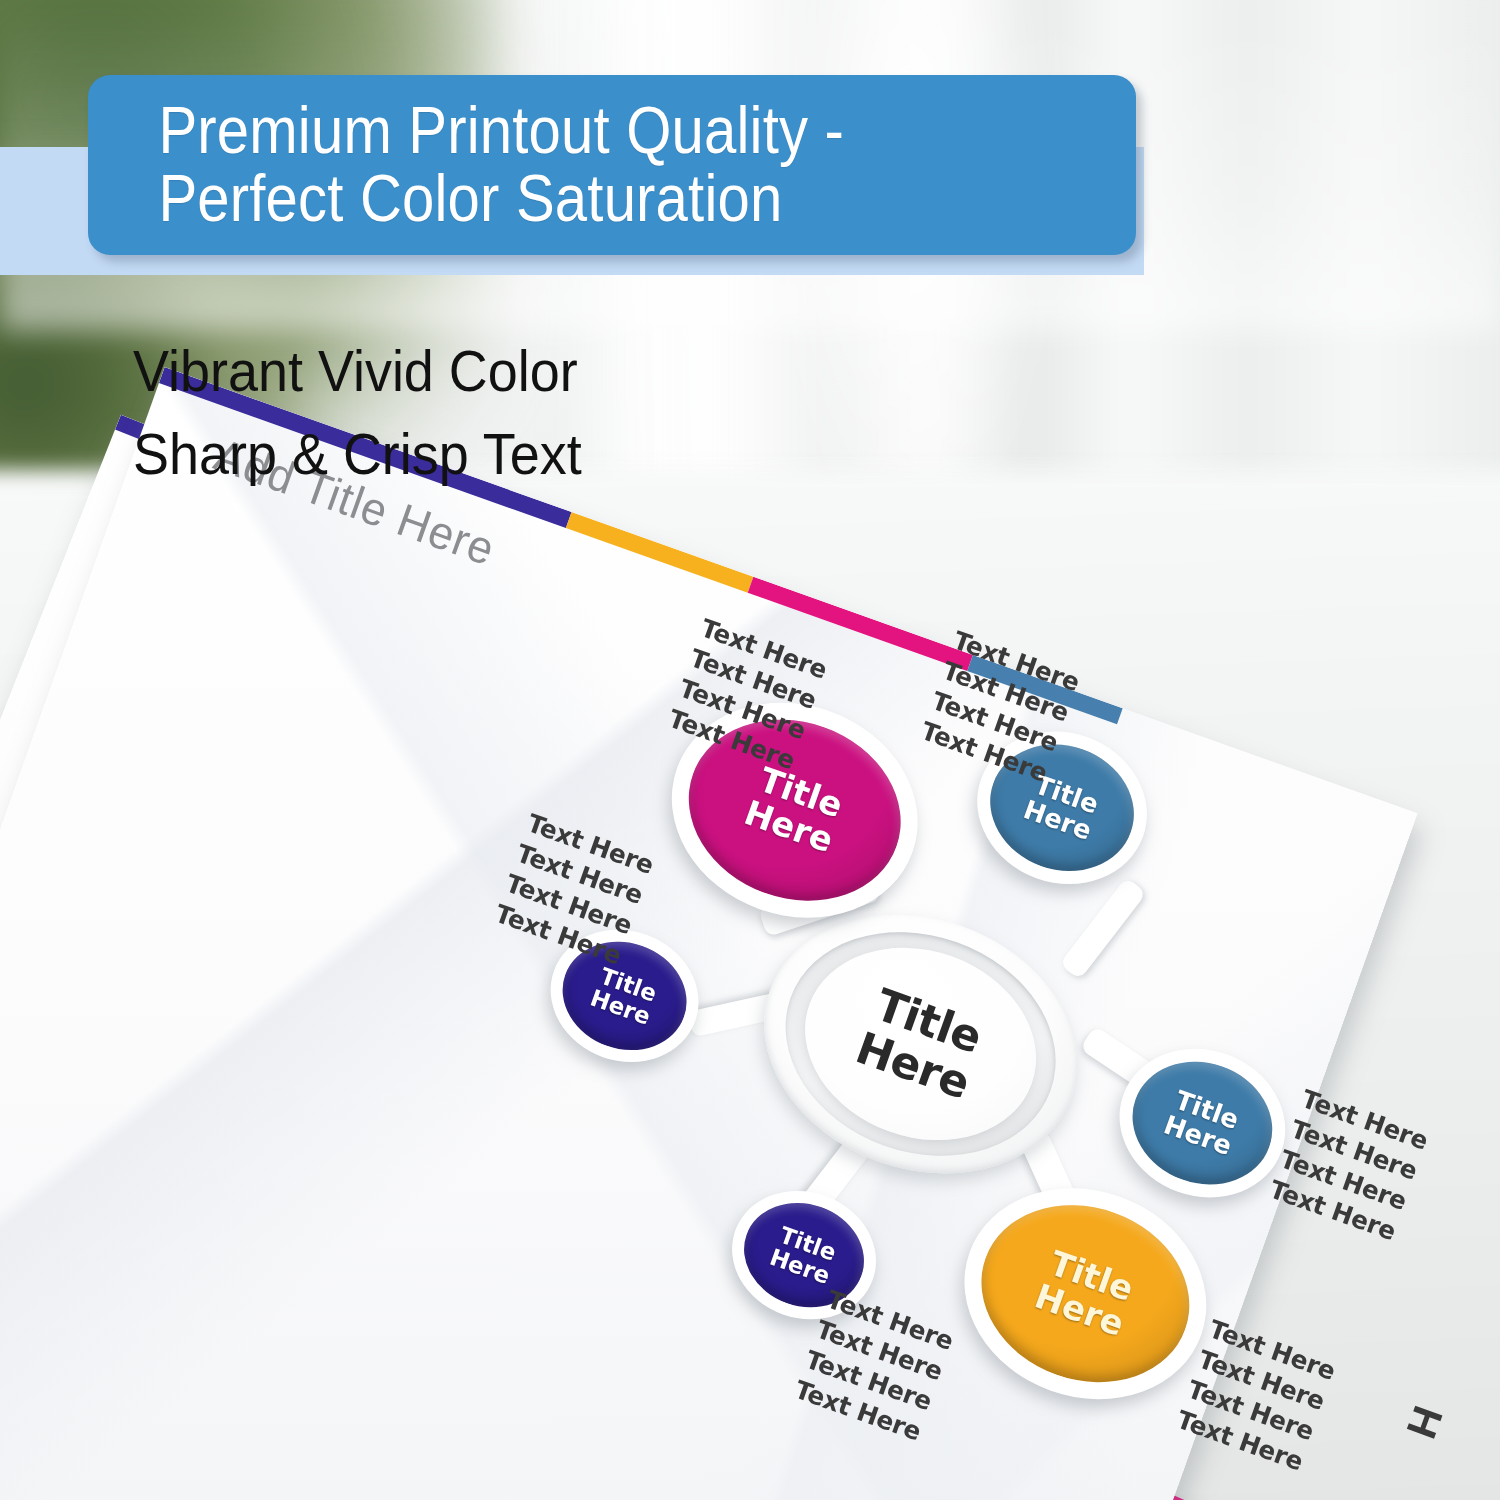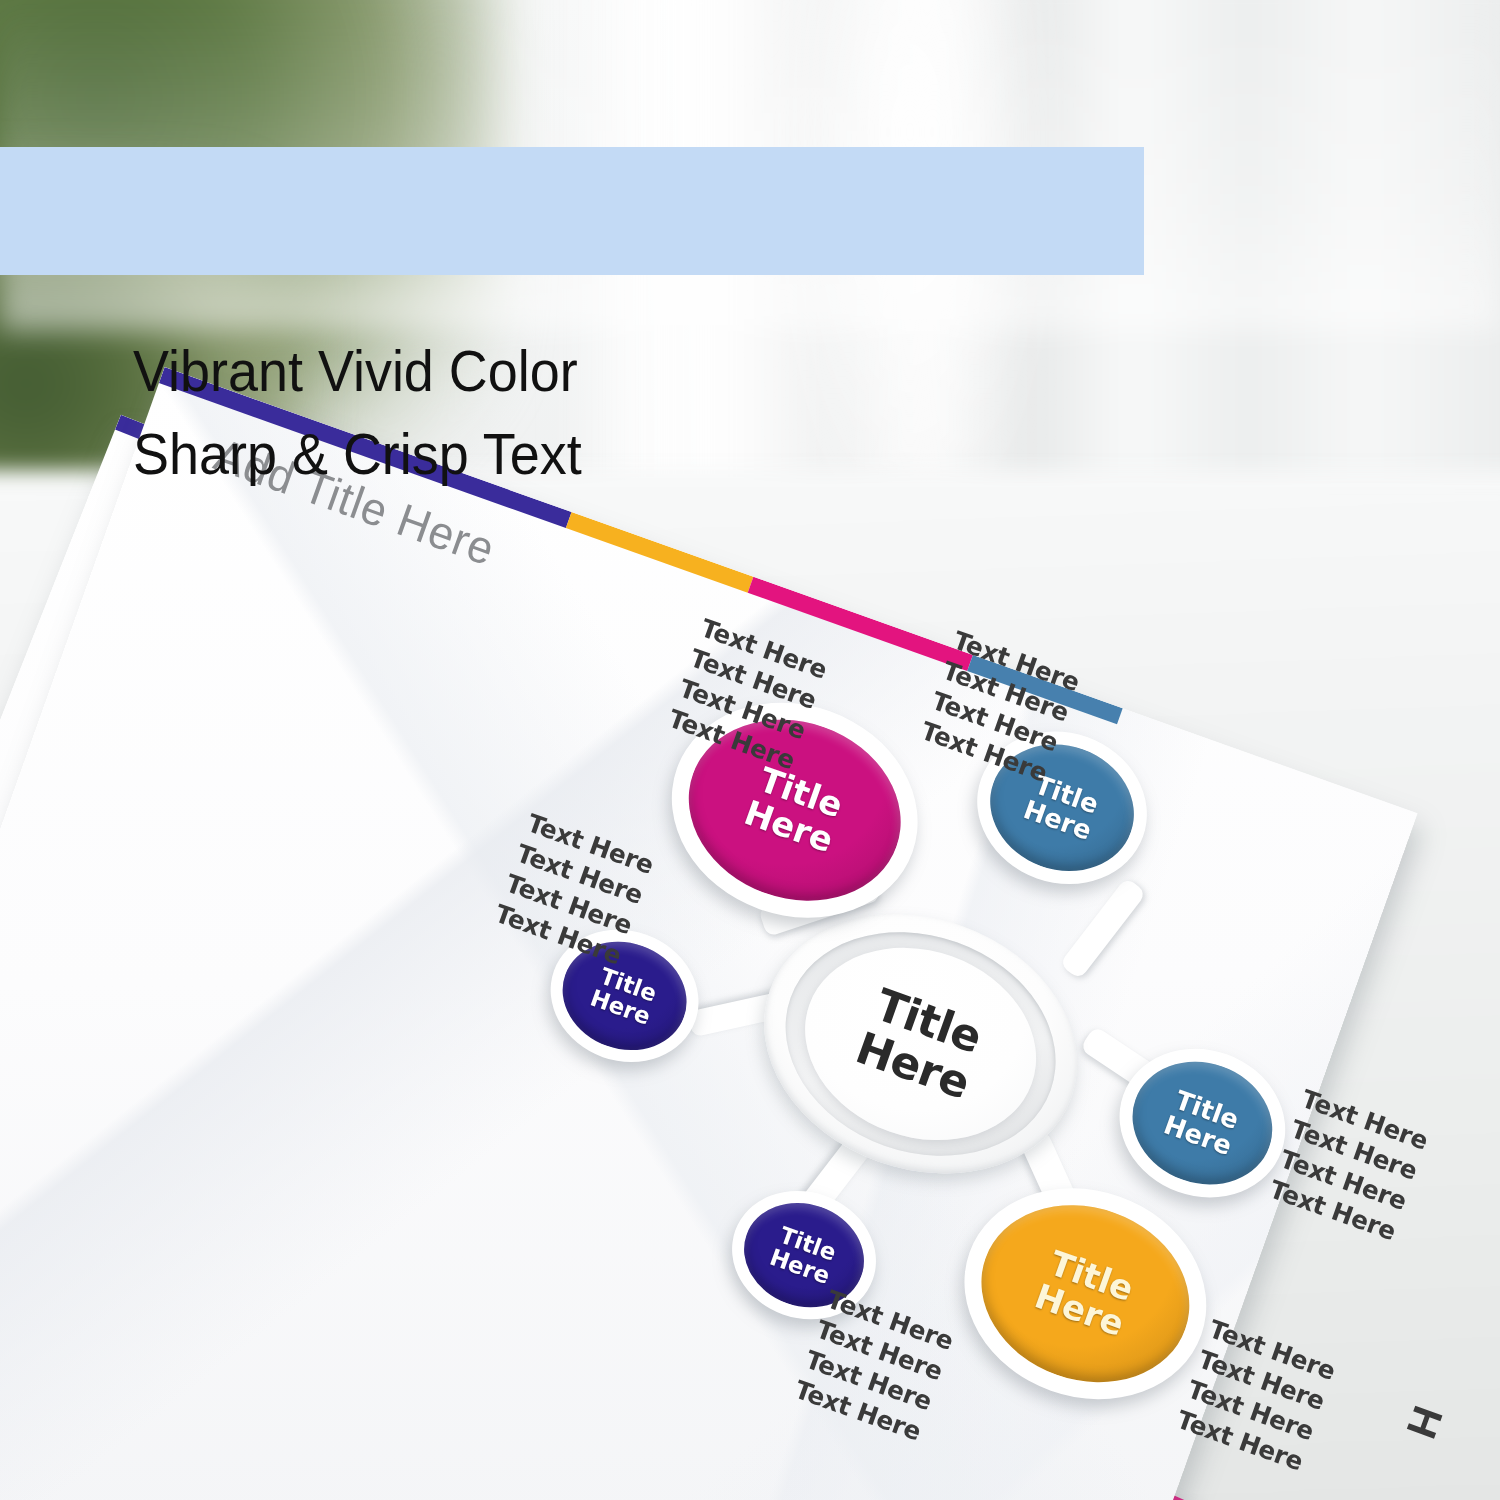--- a/index.html
+++ b/index.html
@@ -329,17 +329,21 @@
 Text Here
 Text Here</div>
         <div class="textblock" style="left: 390px; top: 648px; width: 200px;">Text Here
 Text Here
 Text Here
 Text Here</div>
       </div>
     </div>
 
   <div class="header-band"></div>
+  <div class="banner">
+    <div class="banner-text">Premium Printout Quality -
+Perfect Color Saturation</div>
+  </div>
 
   <div class="subheads">Vibrant Vivid Color
 Sharp &amp; Crisp Text</div>
 
 </div>
 
 </body></html>

